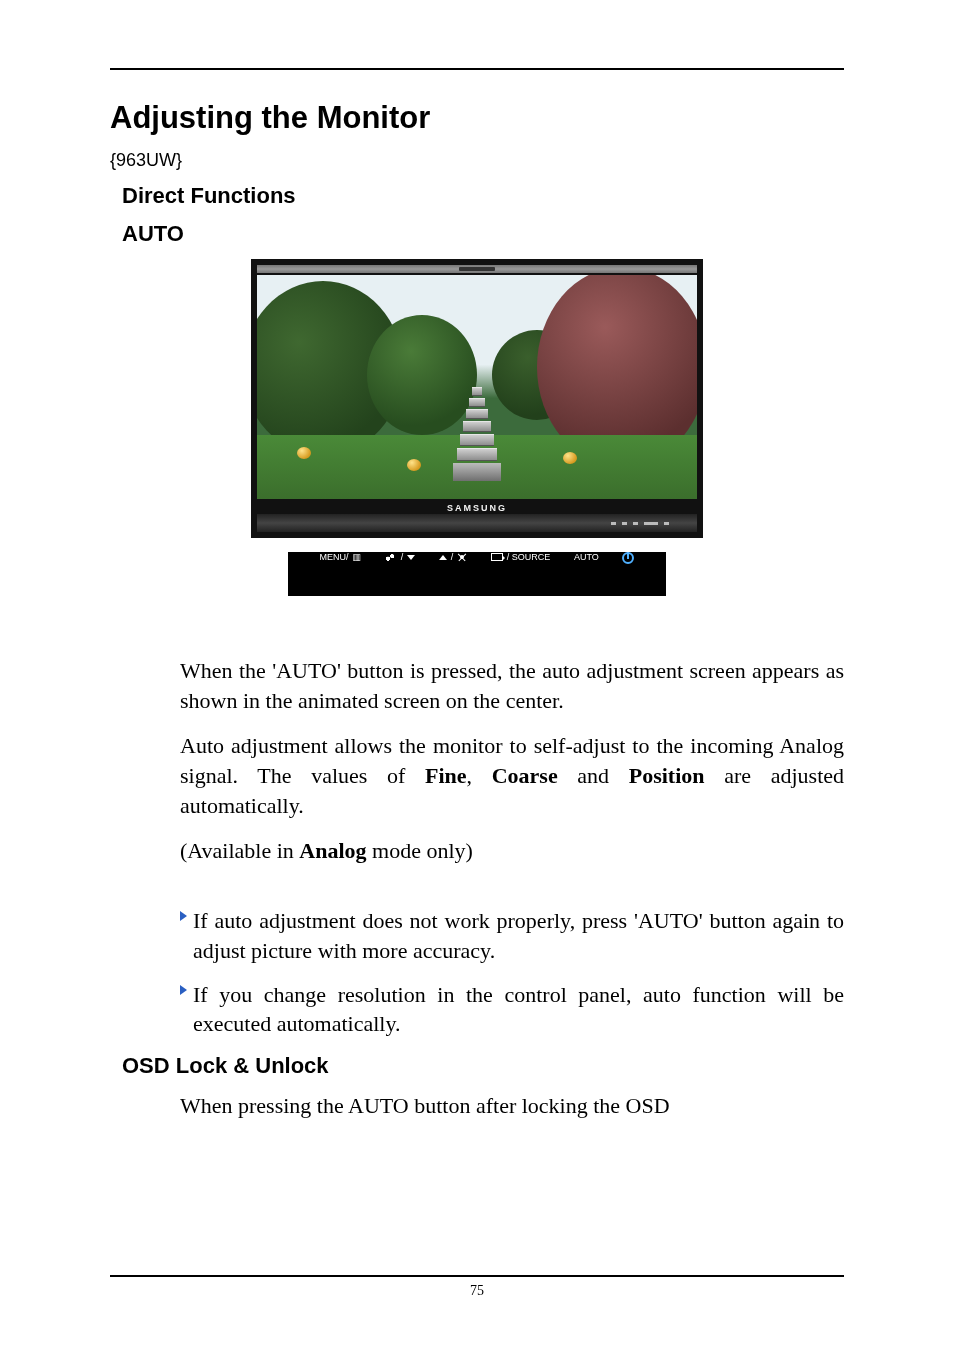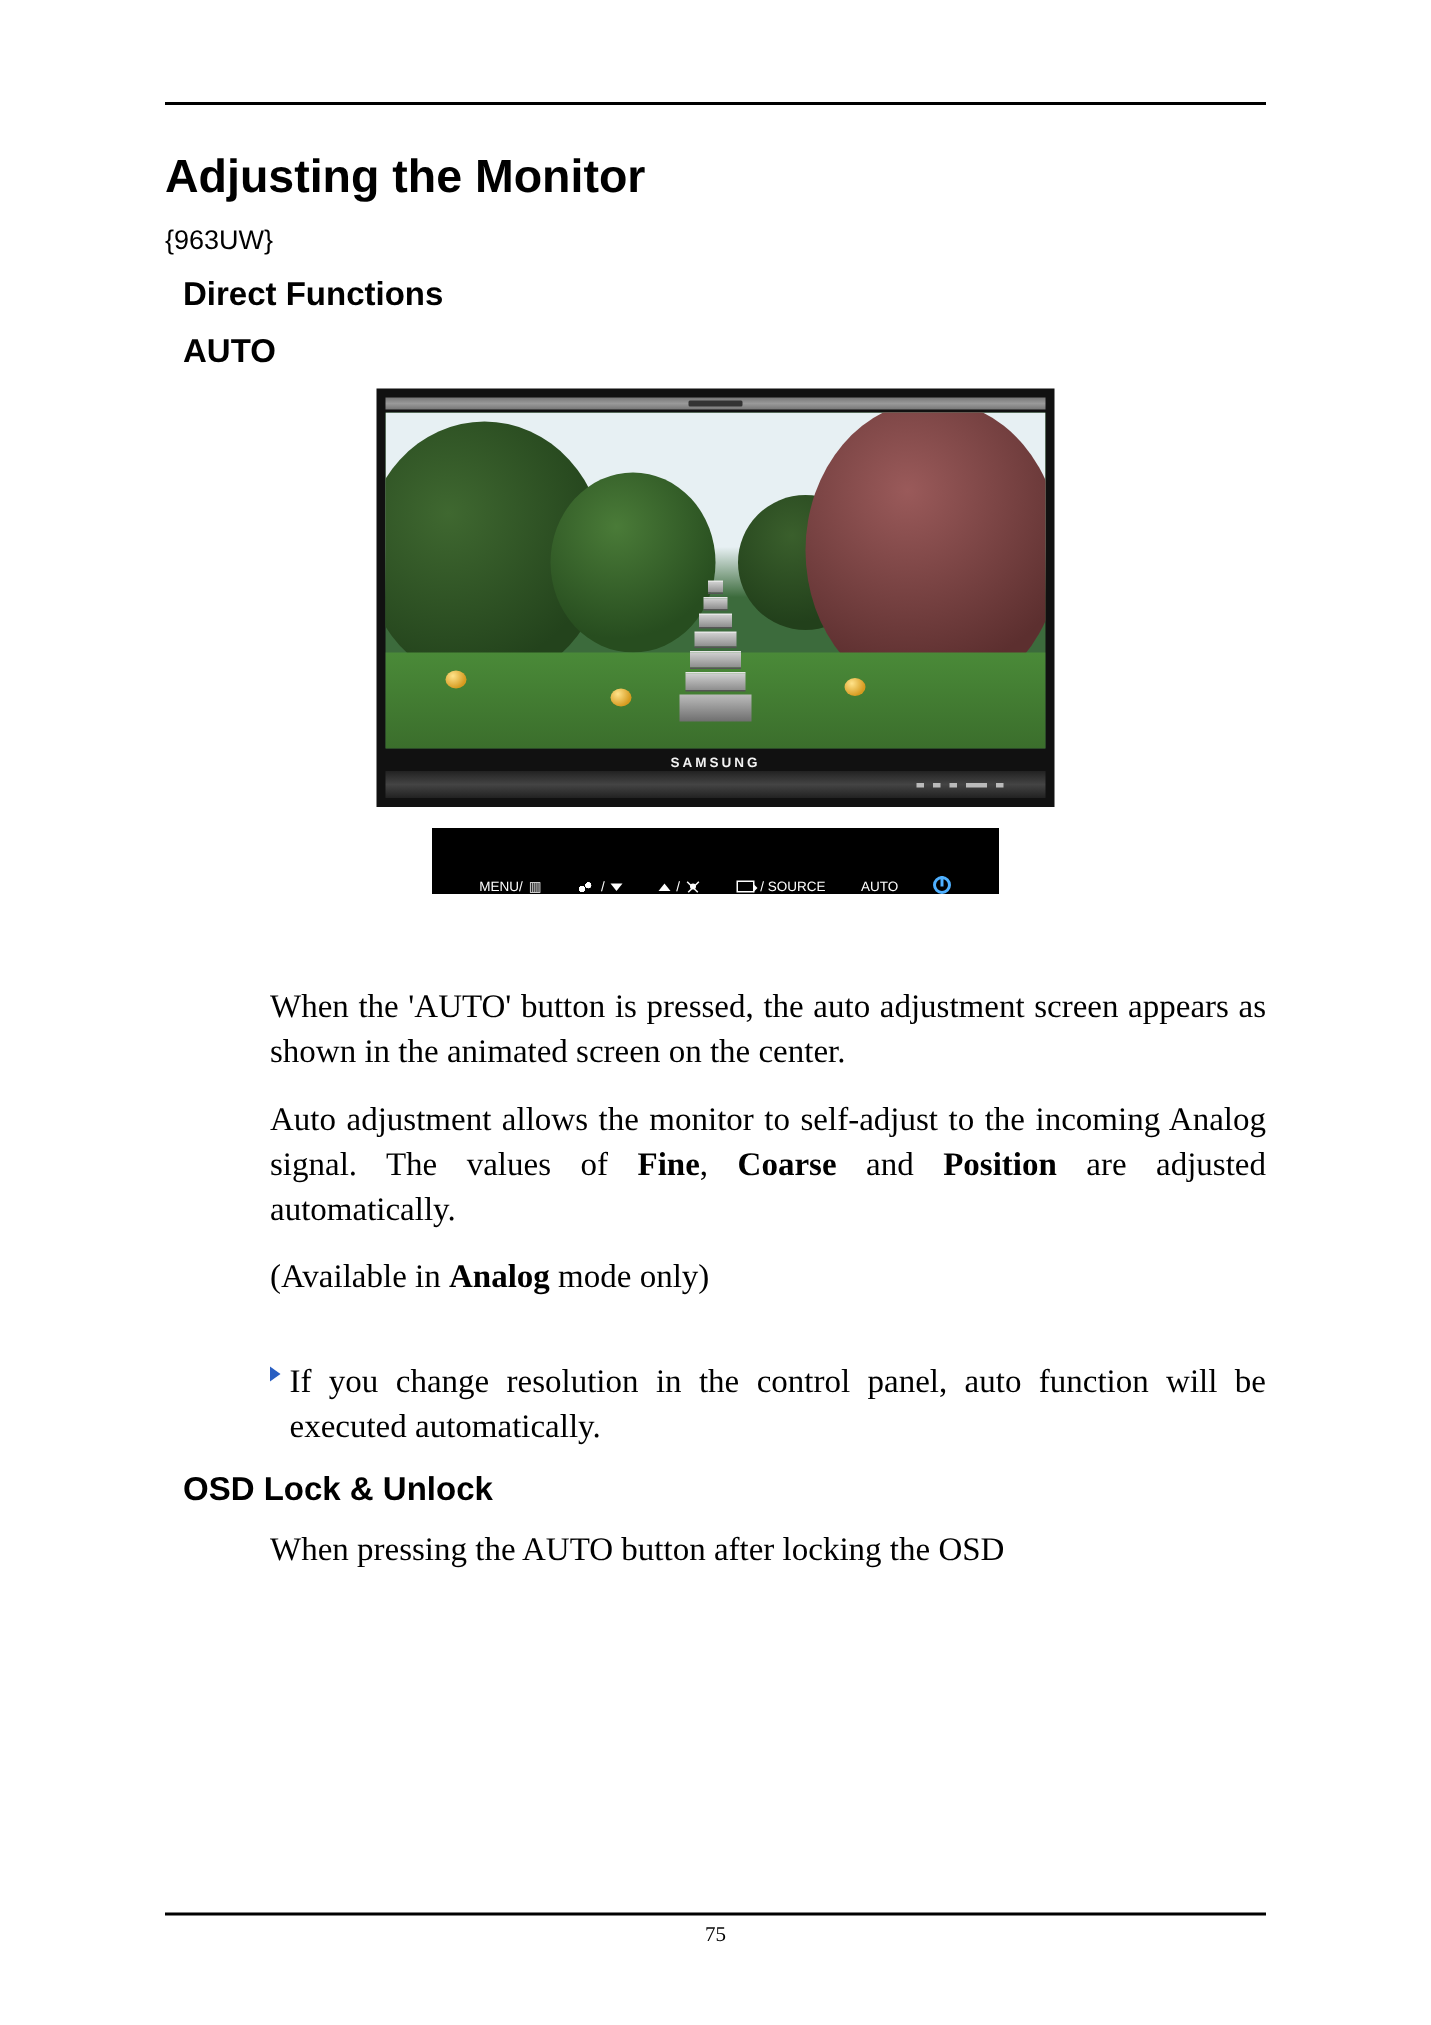--- a/index.html
+++ b/index.html
@@ -135,21 +135,21 @@
   }
   .monitor-base .tick {
     width:5px; height:3px; background:#bbb;
   }
   .monitor-base .tick.wide { width:14px; }
 
   .button-bar {
     width: 378px; height: 44px; background: #000;
     color:#fff; font-family: Arial, Helvetica, sans-serif;
     font-size: 9px;
-    display:flex; align-items:flex-end; justify-content:space-evenly;
+    display:flex; align-items:flex-start; justify-content:space-evenly;
     padding: 0 8px;
   }
   .bb-item { display:flex; align-items:center; gap:4px; }
   .tri-down {
     width:0; height:0; border-left:4px solid transparent;
     border-right:4px solid transparent; border-top:5px solid #fff;
     display:inline-block;
   }
   .tri-up {
     width:0; height:0; border-left:4px solid transparent;
@@ -303,20 +303,24 @@
       <span>Auto adjustment allows the monitor to self-adjust to the incoming Analog signal. The values of </span><b>Fine</b><span>, </span><b>Coarse</b><span> and </span><b>Position</b><span> are adjusted automatically.</span>
     </p>
 
     <p class="para" style="margin-bottom:40px;">
       <span>(Available in </span><b>Analog</b><span> mode only)</span>
     </p>
 
     <div class="note-list">
       <div class="note-item">
         <span class="arrow-bullet"></span>
+        <span>If auto adjustment does not work properly, press 'AUTO' button again to adjust picture with more accuracy.</span>
+      </div>
+      <div class="note-item">
+        <span class="arrow-bullet"></span>
         <span>If you change resolution in the control panel, auto function will be executed automatically.</span>
       </div>
     </div>
   </div>
 
   <h3 style="margin-top:4px;">OSD Lock &amp; Unlock</h3>
 
   <div class="body-text">
     <p class="para" style="text-align:left;">When pressing the AUTO button after locking the OSD</p>
   </div>

